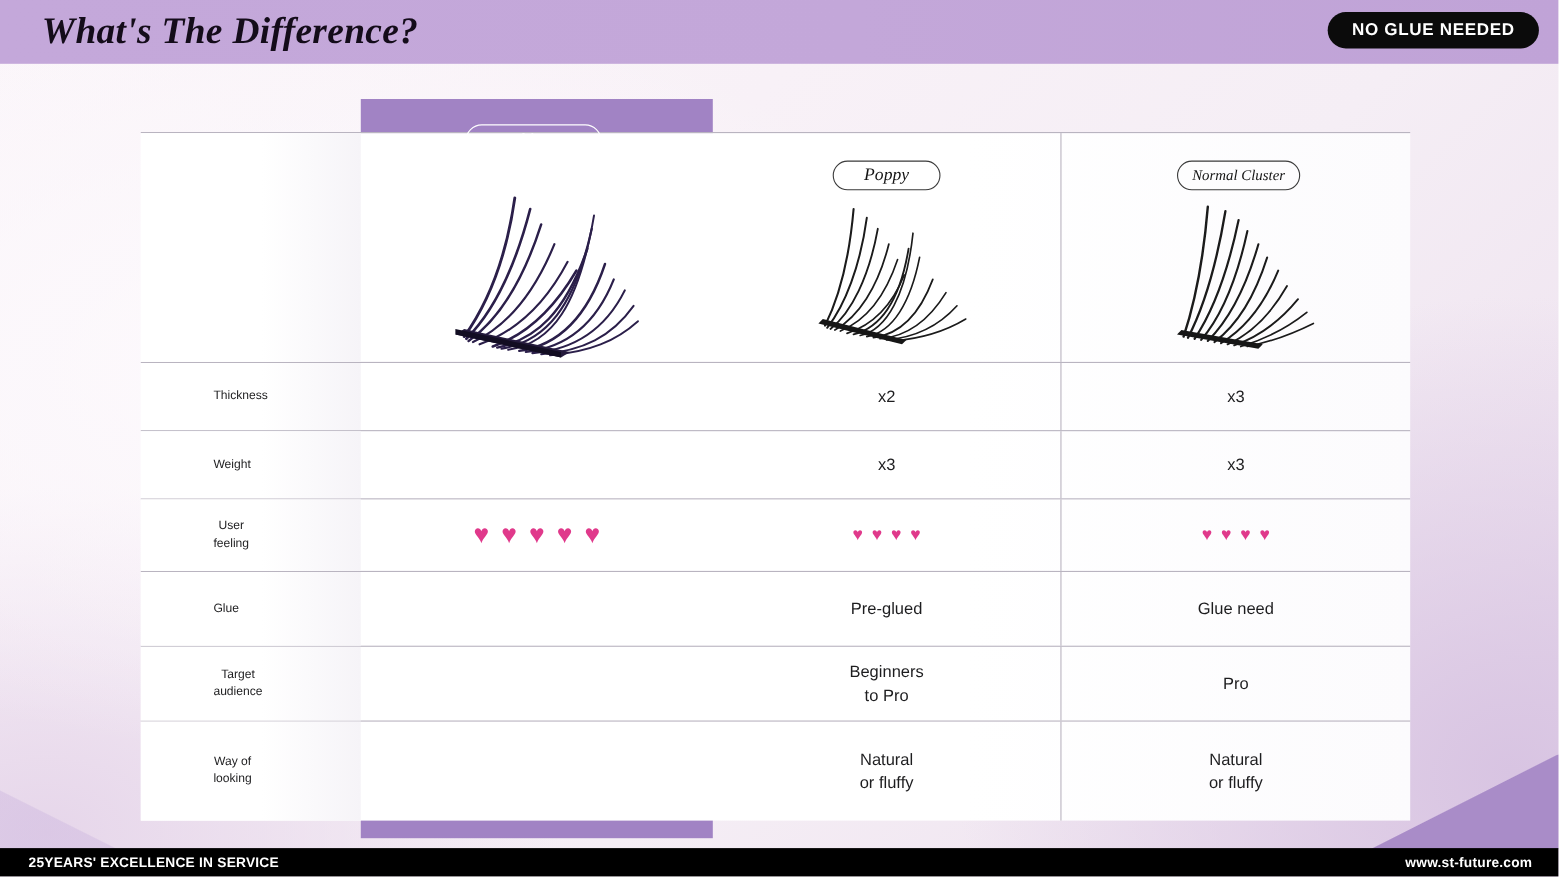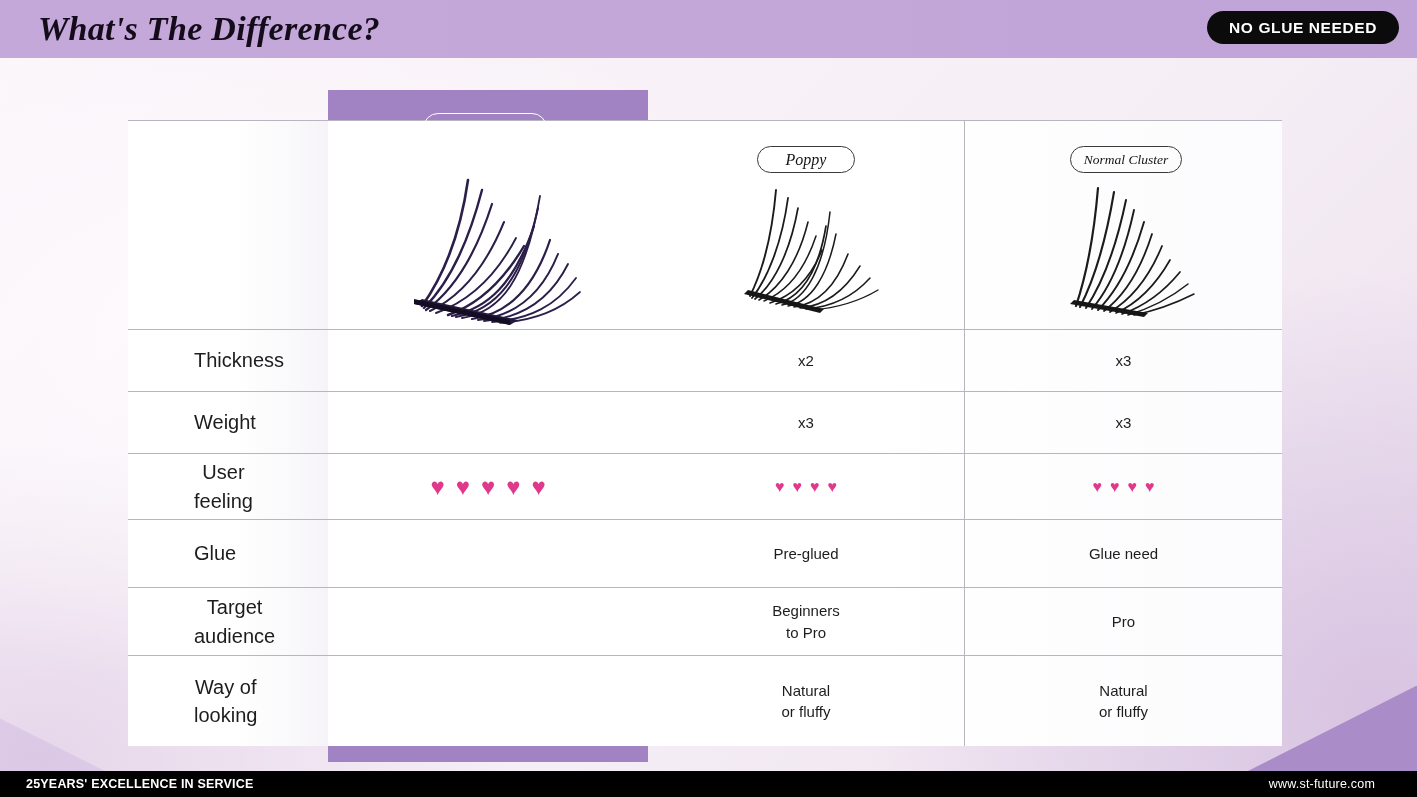--- a/index.html
+++ b/index.html
@@ -106,21 +106,21 @@
     align-items: center;
     justify-content: center;
     position: relative;
     text-align: center;
   }
   .c-label {
     width: 200px;
     justify-content: flex-start;
     padding-left: 66px;
     color: #1d1d1f;
-    font-size: 20px;
+    font-size: 11px;
     line-height: 1.42;
     font-weight: 400;
     background: linear-gradient(to right, #ffffff 0%, #ffffff 55%, #f6f4f8 100%);
   }
   .c-airy {
     width: 320px;
     color: #ffffff;
     font-size: 17px;
     line-height: 1.42;
     background: transparent;
@@ -207,24 +207,24 @@
   }
   .footer-left {
     margin-left: 26px;
     color: #ffffff;
     font-size: 12.5px;
     font-weight: 700;
     letter-spacing: 0.2px;
     white-space: nowrap;
   }
   .footer-right {
-    margin-right: 42px;
+    margin-right: 24px;
     color: #ffffff;
     font-size: 12.5px;
-    font-weight: 400;
+    font-weight: 700;
     letter-spacing: 0.2px;
     white-space: nowrap;
   }
   .nl { display: block; }
 </style>
 </head>
 <body>
 
 <div class="page">
   <div class="bg-wash"></div>

